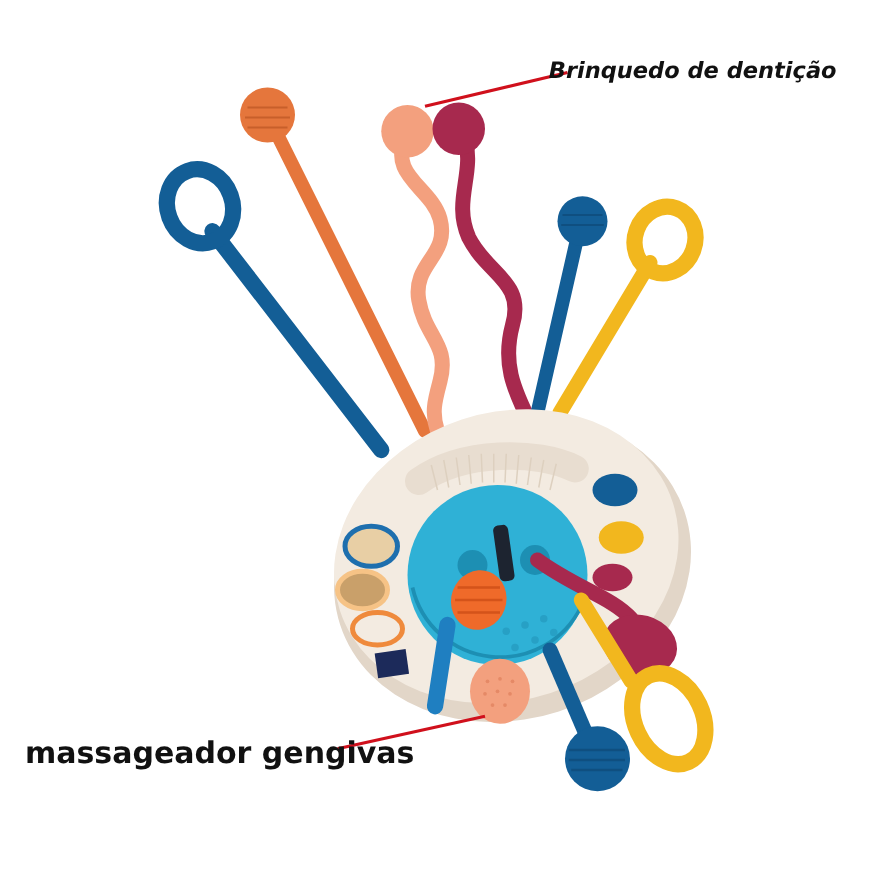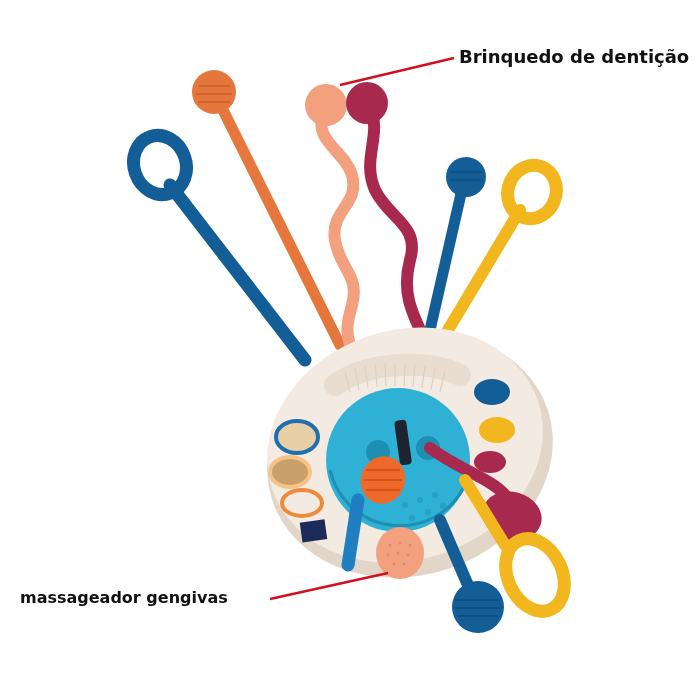--- a/index.html
+++ b/index.html
@@ -6,22 +6,22 @@
     body { width: 700px; height: 700px; position: relative; overflow: hidden; font-family: "DejaVu Sans", sans-serif; }
     .canvas { position: absolute; left: 0; top: 0; width: 700px; height: 700px; }
     .label {
       position: absolute;
       font-family: "DejaVu Sans", sans-serif;
       font-weight: bold;
       color: #111111;
       white-space: nowrap;
       letter-spacing: 0;
     }
-    .label-top { left: 459px; top: 46px; font-size: 18px; }
-    .label-bottom { left: 20px; top: 588px; font-size: 16px; }
+    .label-top { left: 439px; top: 46px; font-size: 18px; font-style: italic; }
+    .label-bottom { left: 20px; top: 588px; font-size: 24px; }
   </style>
 </head>
 <body>
 
 <svg class="canvas" viewBox="0 0 700 700" xmlns="http://www.w3.org/2000/svg">
 
   <g>
     <path d="M170 185 L305 360" stroke="#135e96" stroke-width="13" stroke-linecap="round" fill="none"></path>
     <ellipse cx="160" cy="165" rx="26" ry="30" fill="none" stroke="#135e96" stroke-width="13" transform="rotate(-20 160 165)"></ellipse>
   </g>

